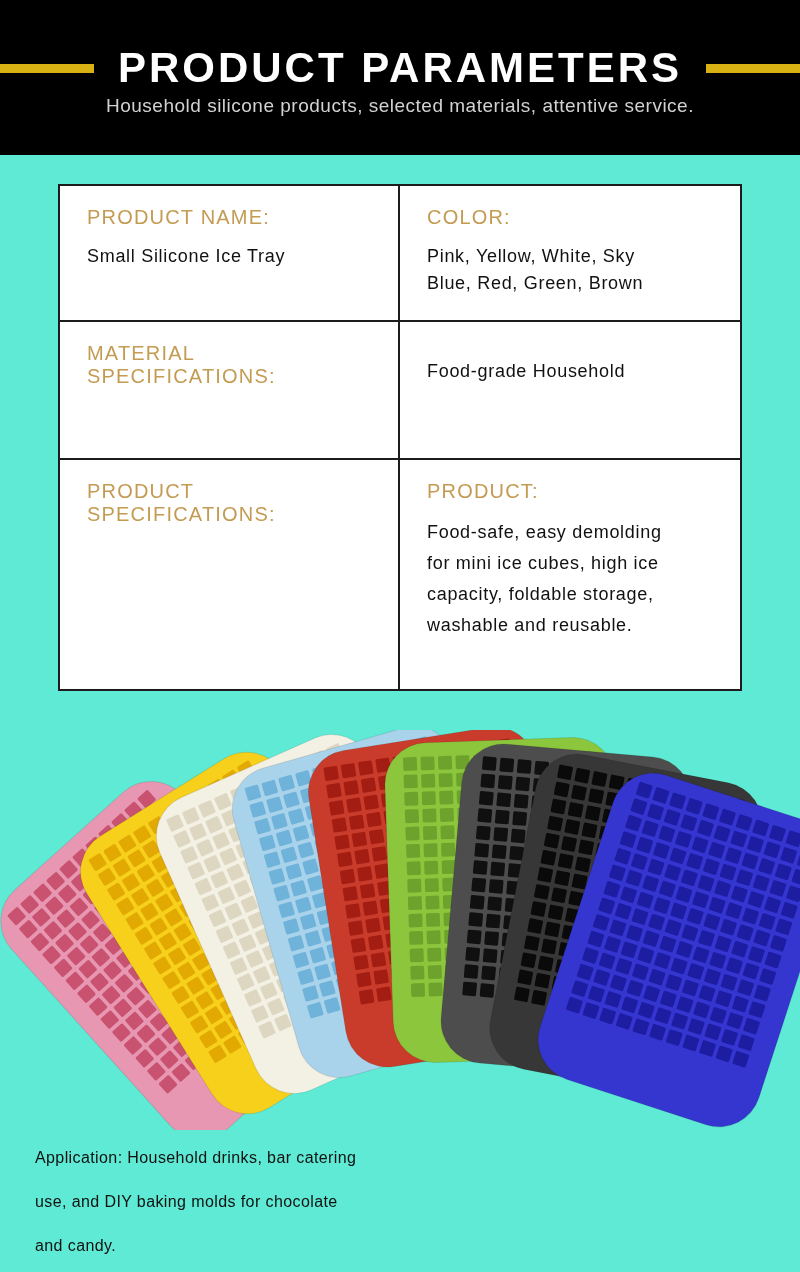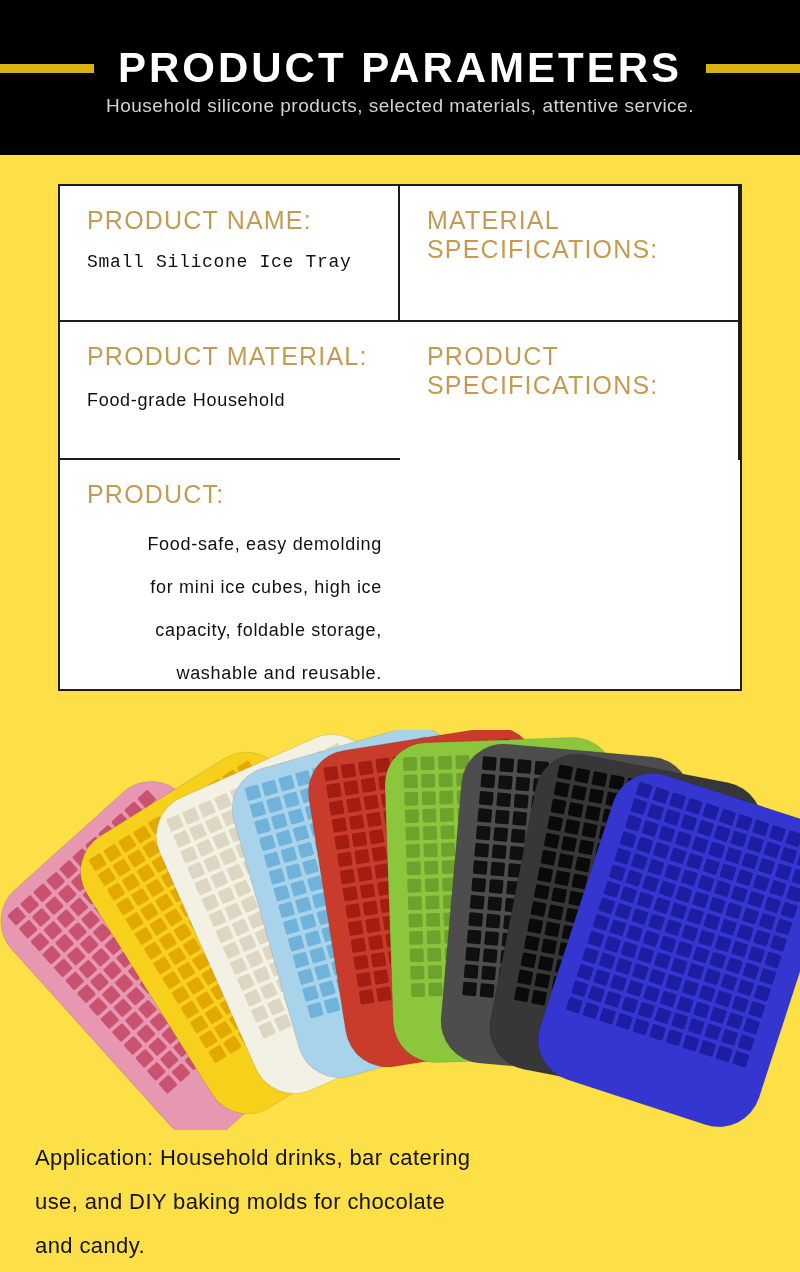--- a/index.html
+++ b/index.html
@@ -1,20 +1,20 @@
 <!DOCTYPE html>
 <html style="--banner-bg: #000000; --accent: #d8b112; --title: #ffffff; --subtitle: #d2d2d2; --heading-gold: #c49b52; --table-border: #1c1c1c; --body-text: #111111;"><head>
 <meta charset="utf-8">
 <title>Product Parameters</title>
 <style>
   html,body{margin:0;padding:0;background:#ffffff;}
   .page{
     position:relative;
     width:800px;height:1272px;
-    background:#fde047;
+    background:#5eead4;
     font-family:"Liberation Sans", sans-serif;
     overflow:hidden;
   }
   
   .banner{
     position:absolute;left:0;top:0;width:800px;height:155px;
     background:var(--banner-bg,#000);
     display:flex;flex-direction:column;align-items:center;justify-content:flex-start;
   }
   .title-row{
@@ -48,42 +48,42 @@
   }
   .cell{
     box-sizing:border-box;
     padding:20px 18px 0 27px;
     overflow:hidden;
   }
   .cell.col-left{border-right:2px solid var(--table-border,#1c1c1c);}
   .cell.row-top, .cell.row-mid{border-bottom:2px solid var(--table-border,#1c1c1c);}
   .cell-label{
     color:var(--heading-gold,#c49b52);
-    font-size:25px;letter-spacing:1.2px;font-weight:400;
+    font-size:20px;letter-spacing:1.2px;font-weight:400;
   }
   .cell-value{
     margin-top:14px;
     color:var(--body-text,#111);
     font-size:18px;letter-spacing:0.7px;
   }
   .multiline{white-space:pre-line;}
-  .lh-s{line-height:27px;font-family:Liberation Mono, monospace;}
+  .lh-s{line-height:27px;}
   .lh-m{line-height:31px;}
-  .lh-l{line-height:43px;text-align:right;}
+  .lh-l{line-height:31px;}
   
   .photo{
     position:absolute;left:0;top:730px;width:800px;height:400px;
   }
   .photo svg{display:block;width:800px;height:400px;}
   
   .application{
     position:absolute;left:35px;top:1136px;width:560px;
     margin:0;
     color:var(--body-text,#111);
-    font-size:22px;letter-spacing:0.4px;line-height:44px;
+    font-size:16px;letter-spacing:0.4px;line-height:44px;
   }
 </style>
 </head>
 <body>
 
 <div class="page">
 
   <header class="banner">
     <div class="title-row">
       <span class="gold-bar"></span>
@@ -91,25 +91,29 @@
       <span class="gold-bar"></span>
     </div>
     <p class="subtitle">Household silicone products, selected materials, attentive service.</p>
   </header>
 
   <section class="spec-table">
     <div class="cell col-left row-top">
       <div class="cell-label">PRODUCT NAME:</div>
       <div class="cell-value multiline lh-s">Small Silicone Ice Tray</div>
     </div>
+    <div class="cell row-top">
+      <div class="cell-label">COLOR:</div>
+      <div class="cell-value multiline lh-s">Pink, Yellow, White, Sky
+Blue, Red, Green, Brown</div>
+    </div>
     <div class="cell col-left row-mid">
       <div class="cell-label">MATERIAL SPECIFICATIONS:</div>
     </div>
     <div class="cell row-mid">
-      <div class="cell-label">PRODUCT MATERIAL:</div>
       <div class="cell-value multiline lh-m">Food-grade Household</div>
     </div>
     <div class="cell col-left">
       <div class="cell-label">PRODUCT SPECIFICATIONS:</div>
     </div>
     <div class="cell">
       <div class="cell-label">PRODUCT:</div>
       <div class="cell-value multiline lh-l">Food-safe, easy demolding
 for mini ice cubes, high ice
 capacity, foldable storage,

